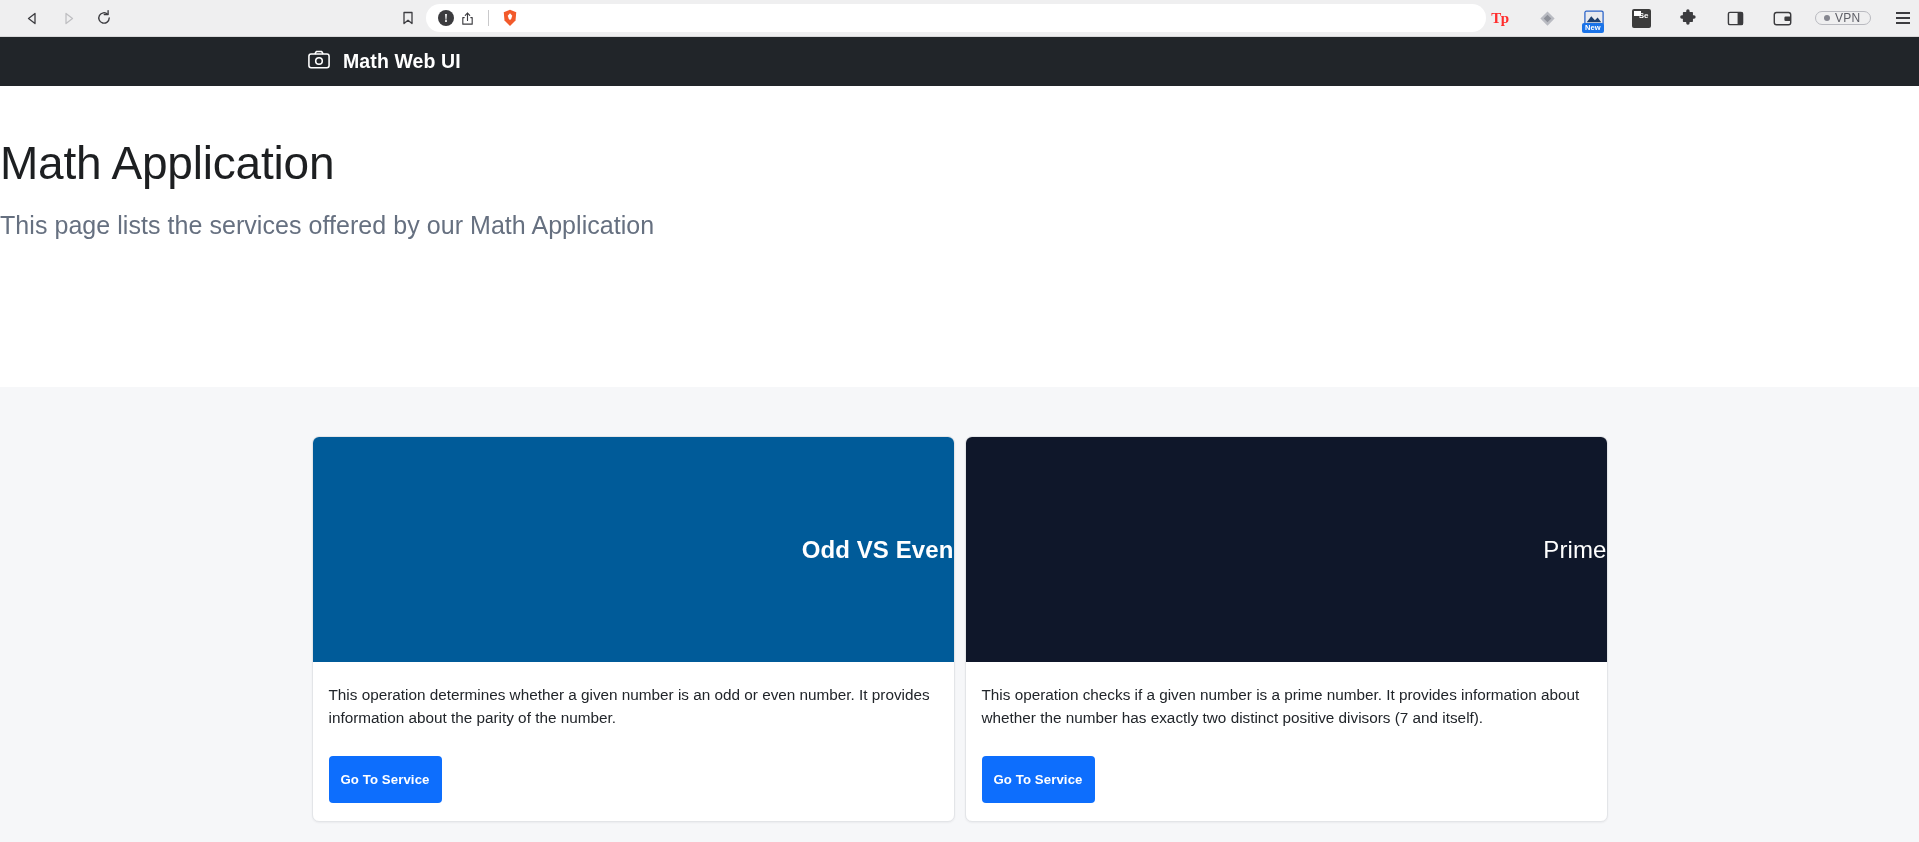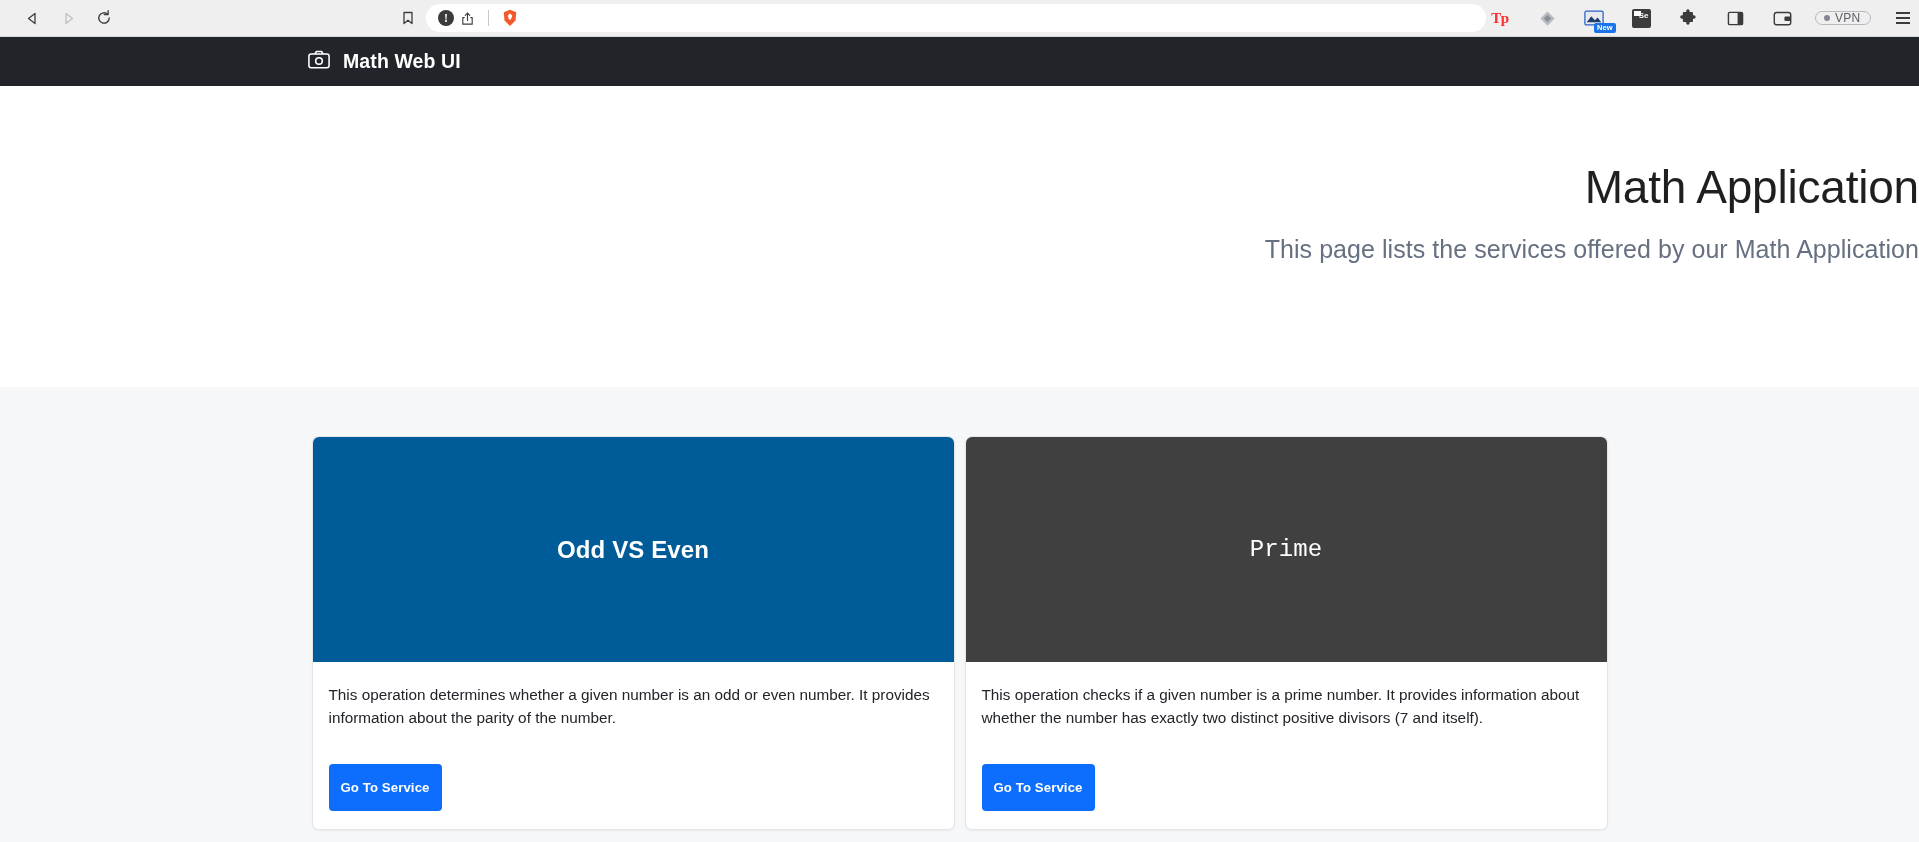--- a/index.html
+++ b/index.html
@@ -114,21 +114,21 @@
   .ext-tp {
     color: #ff2d2d;
     font-size: 15px;
     font-weight: bold;
     font-family: "Liberation Serif", serif;
     letter-spacing: -0.5px;
   }
   .ext-new-badge {
     position: absolute;
     bottom: -1px;
-    left: 14px;
+    left: 2px;
     background: #1a73e8;
     color: #fff;
     font-size: 7.5px;
     font-weight: bold;
     padding: 1px 3px;
     border-radius: 2px;
     line-height: 1.1;
     letter-spacing: 0.1px;
   }
   .ext-se {
@@ -203,23 +203,23 @@
     font-weight: bold;
     letter-spacing: 0.1px;
   }
 
   
   .hero {
     background: #ffffff;
     height: 301px;
     display: flex;
     flex-direction: column;
-    align-items: flex-end;
+    align-items: flex-start;
     justify-content: flex-start;
-    padding-top: 76px;
+    padding-top: 52px;
   }
   .hero-title {
     font-size: 46px;
     font-weight: 400;
     color: #1d1f21;
     letter-spacing: -0.2px;
     line-height: 1.1;
   }
   .hero-subtitle {
     margin-top: 22px;
@@ -248,40 +248,40 @@
     border-radius: 7px;
     overflow: hidden;
     box-shadow: 0 1px 2px rgba(16,24,40,0.05);
     display: flex;
     flex-direction: column;
   }
   .card-header {
     height: 225px;
     display: flex;
     align-items: center;
-    justify-content: center;
+    justify-content: flex-end;
   }
   .card-header-title {
     color: #ffffff;
     font-size: 24px;
     font-weight: 400;
     letter-spacing: 0.1px;
   }
   .card-header.blue   { background: #005b99; }
-  .card-header.green  { background: #404040; font-family: Liberation Mono, monospace; }
+  .card-header.green  { background: #0f172a; }
   .card-header.blue .card-header-title { font-weight: bold; }
   .card-body {
     padding: 21px 16px 18px 16px;
     flex: 1;
   }
   .card-text {
     font-size: 15.3px;
     color: #21252a;
     line-height: 1.52;
-    margin-bottom: 34px;
+    margin-bottom: 26px;
   }
   .btn-primary {
     display: inline-block;
     background: #0d6efd;
     color: #ffffff;
     font-size: 13.2px;
     font-weight: bold;
     padding: 16px 12px;
     border: none;
     border-radius: 4px;

